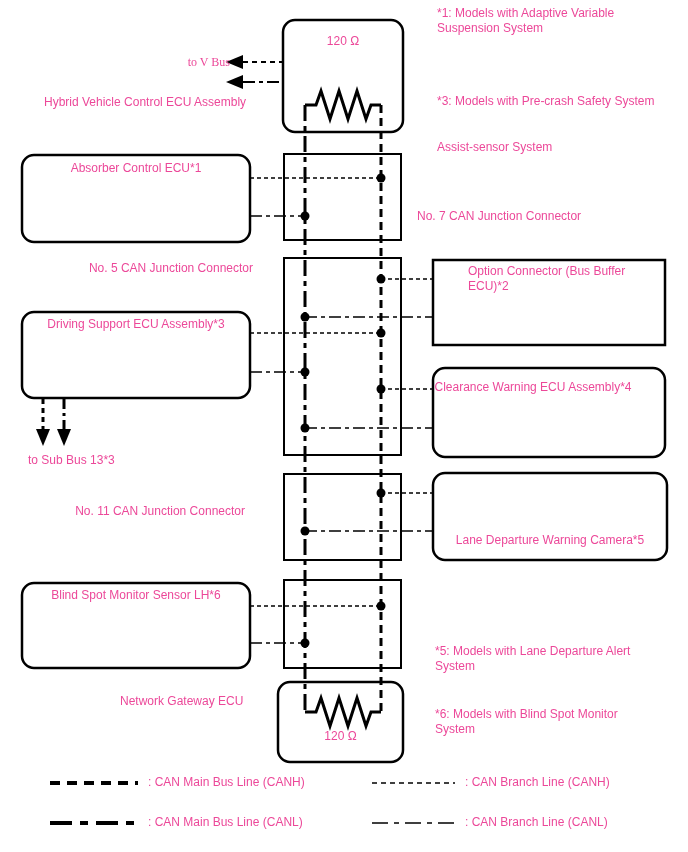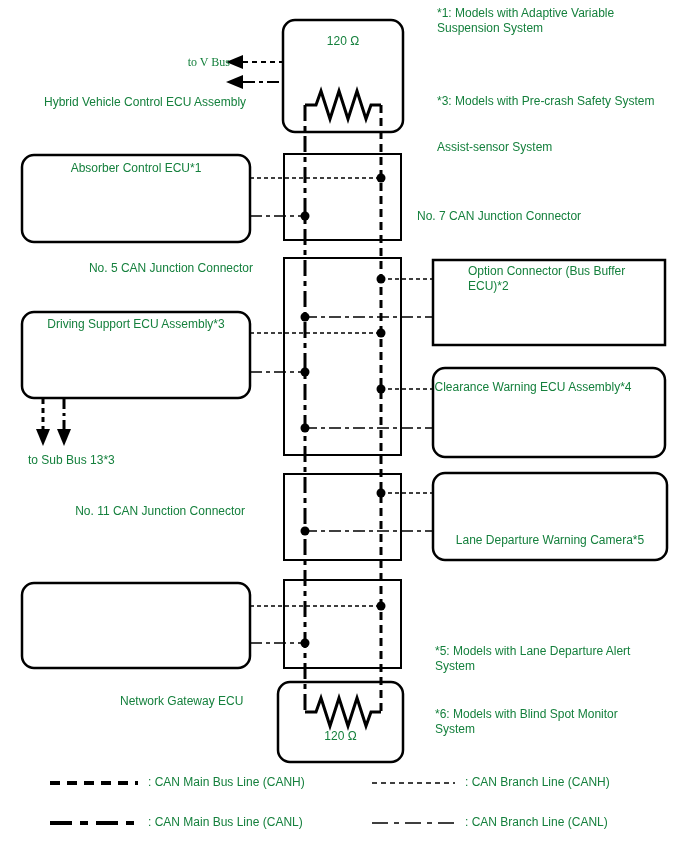--- a/index.html
+++ b/index.html
@@ -10,21 +10,21 @@
     font-family:"Liberation Sans", sans-serif;
     color:#000;
     overflow:hidden;
   }
   #wires{position:absolute;left:0;top:0;}
   .label{
     position:absolute;
     font-size:12px;
     line-height:15px;
     white-space:nowrap;
-    color:#15803d;
+    color:#ec4899;
   }
   .center{text-align:center;}
   .right{text-align:right;}
   .multiline span{display:block;white-space:nowrap;}
 </style>
 </head>
 <body>
 
 <div id="canvas">
 
@@ -114,20 +114,21 @@
 
   <div class="label center" style="left:433px;top:380px;width:200px;">Clearance Warning ECU Assembly*4</div>
 
   <div class="label" style="left:28px;top:453px;">to Sub Bus 13*3</div>
 
   <div class="label right" style="left:50px;top:504px;width:195px;">No. 11 CAN Junction Connector</div>
 
   <div class="label center" style="left:433px;top:485px;width:234px;margin-top:48px;">Lane Departure Warning Camera*5</div>
 
 
+  <div class="label center" style="left:22px;top:588px;width:228px;">Blind Spot Monitor Sensor LH*6</div>
 
   <div class="label" style="left:120px;top:694px;">Network Gateway ECU</div>
 
   <div class="label center" style="left:278px;top:729px;width:125px;">120 Ω</div>
 
   <div class="label multiline" style="left:437px;top:6px;">
     <span>*1: Models with Adaptive Variable</span>
     <span>Suspension System</span>
   </div>
   <div class="label" style="left:437px;top:94px;">*3: Models with Pre-crash Safety System</div>

